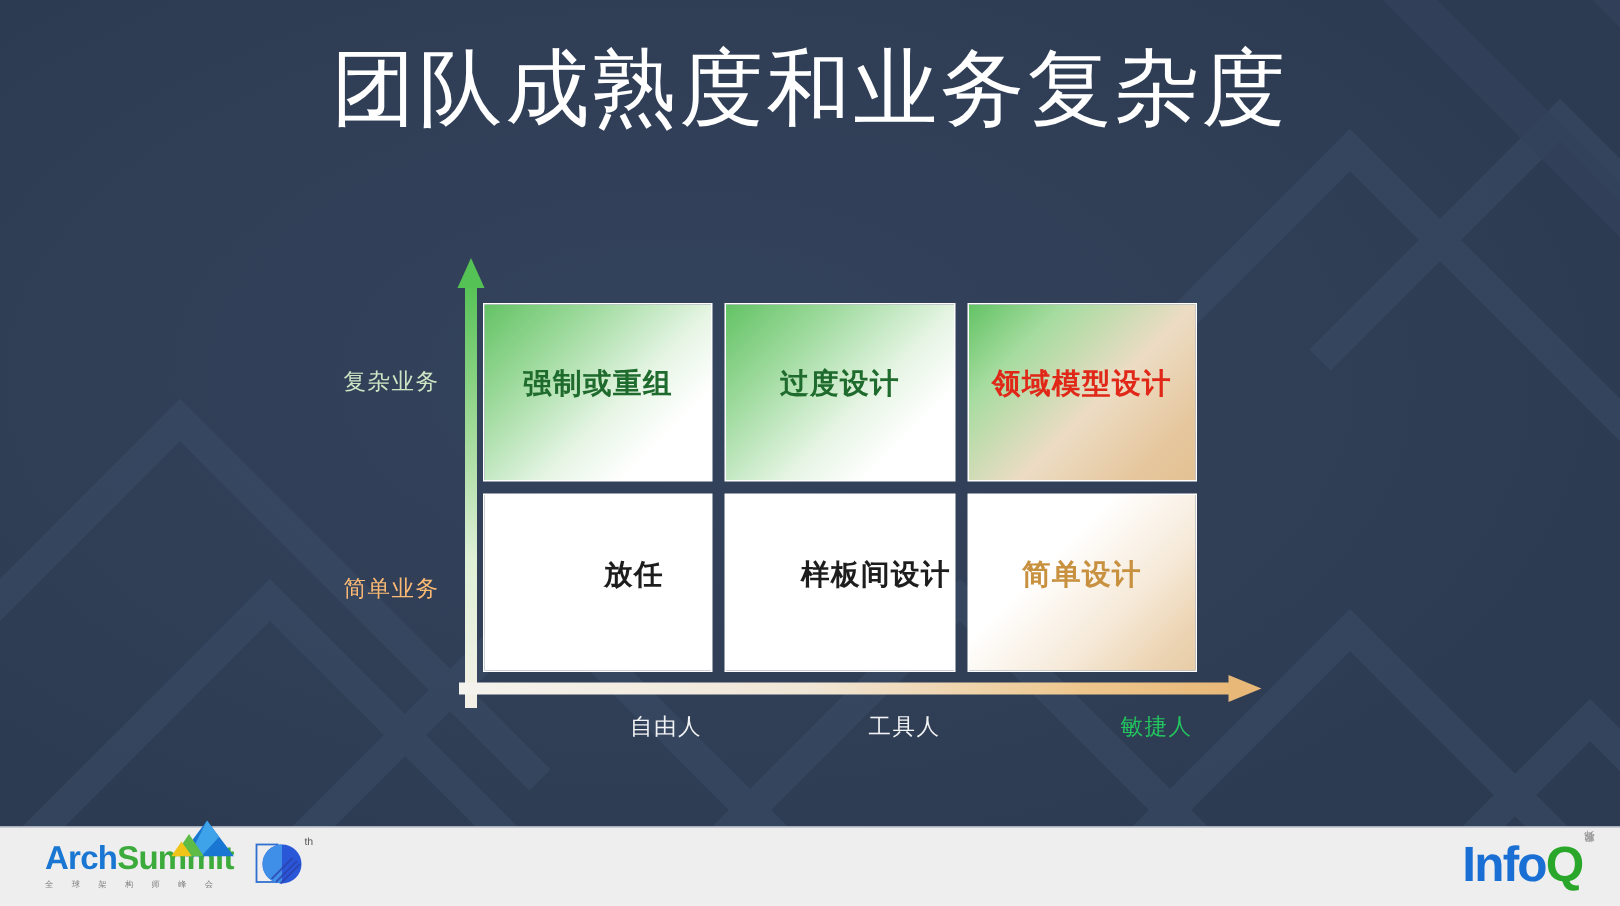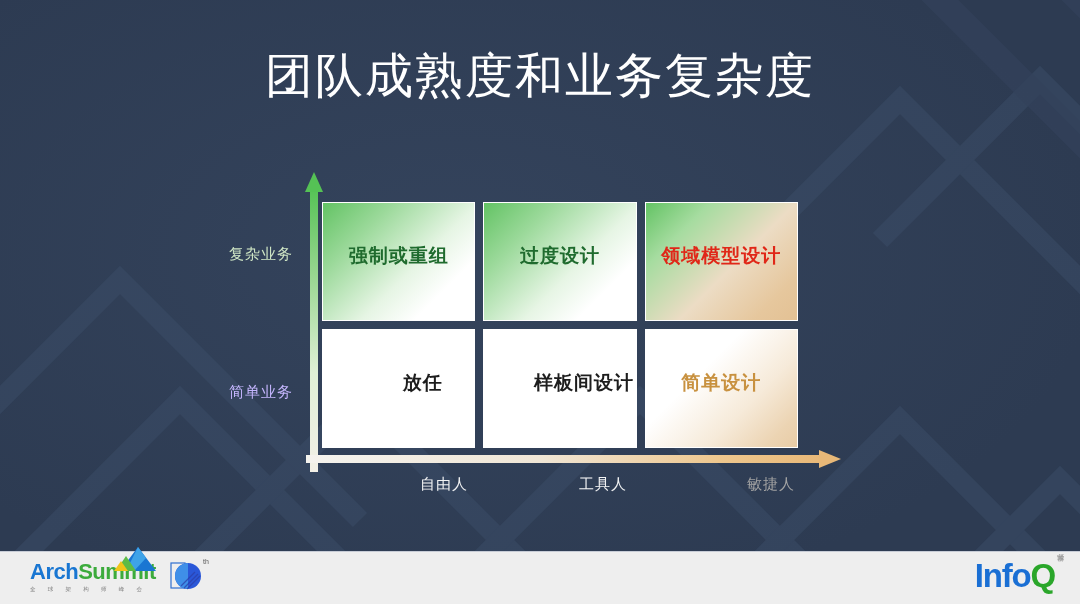--- a/index.html
+++ b/index.html
@@ -39,26 +39,25 @@
   }
 
   
   .slide-title {
     position: absolute;
     left: 0;
     right: 0;
     top: 28px;
     text-align: center;
     color: #ffffff;
-    font-size: 48px;
+    font-size: 56px;
     line-height: 1.12;
     letter-spacing: 2px;
     font-weight: 400;
     white-space: nowrap;
-    margin-top: 21px;
   }
 
   
   .diagram {
     position: absolute;
     left: 0;
     top: 150px;
     width: 1080px;
     height: 360px;
   }
@@ -84,34 +83,34 @@
   .ylab {
     position: absolute;
     left: 229px;
     width: 86px;
     text-align: left;
     font-size: 15px;
     letter-spacing: 1px;
     white-space: nowrap;
   }
   .ylab-complex { top: 95px; color: #cfe6c5; }
-  .ylab-simple  { top: 233px; color: #c4b5fd; }
+  .ylab-simple  { top: 233px; color: #fdba74; }
 
   .xlab {
     position: absolute;
     top: 325px;
     width: 150px;
     text-align: right;
     font-size: 15px;
     letter-spacing: 1px;
     white-space: nowrap;
   }
   .xlab-0 { left: 318px; color: #f2f3f4; }
   .xlab-1 { left: 477px; color: #f2f3f4; }
-  .xlab-2 { left: 645px; color: #a3a3a3; }
+  .xlab-2 { left: 645px; color: #22c55e; }
 
   
   .matrix {
     position: absolute;
     left: 322px;
     top: 52px;
     width: 476px;
     height: 246px;
     display: grid;
     grid-template-columns: 1fr 1fr 1fr;

